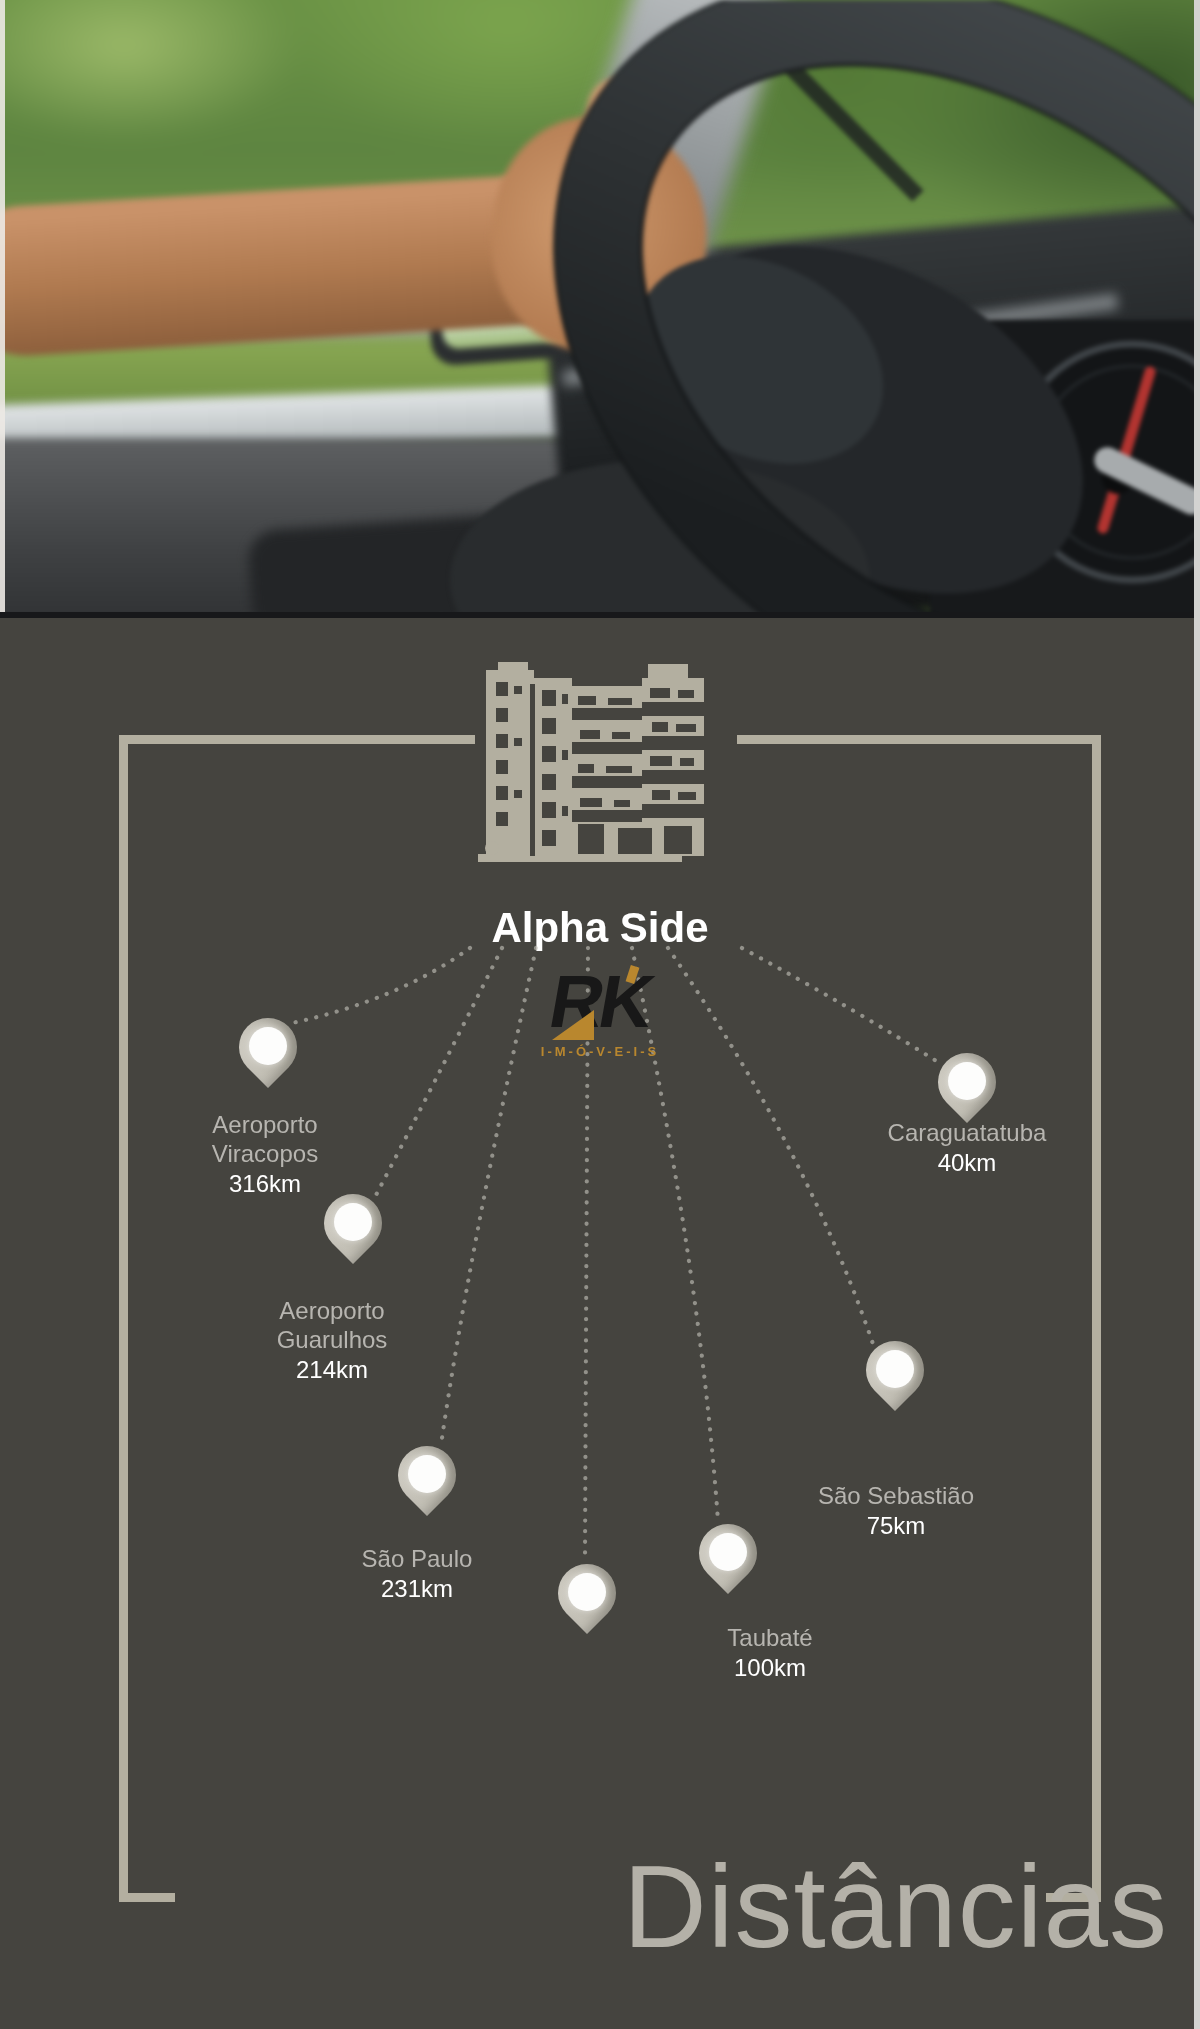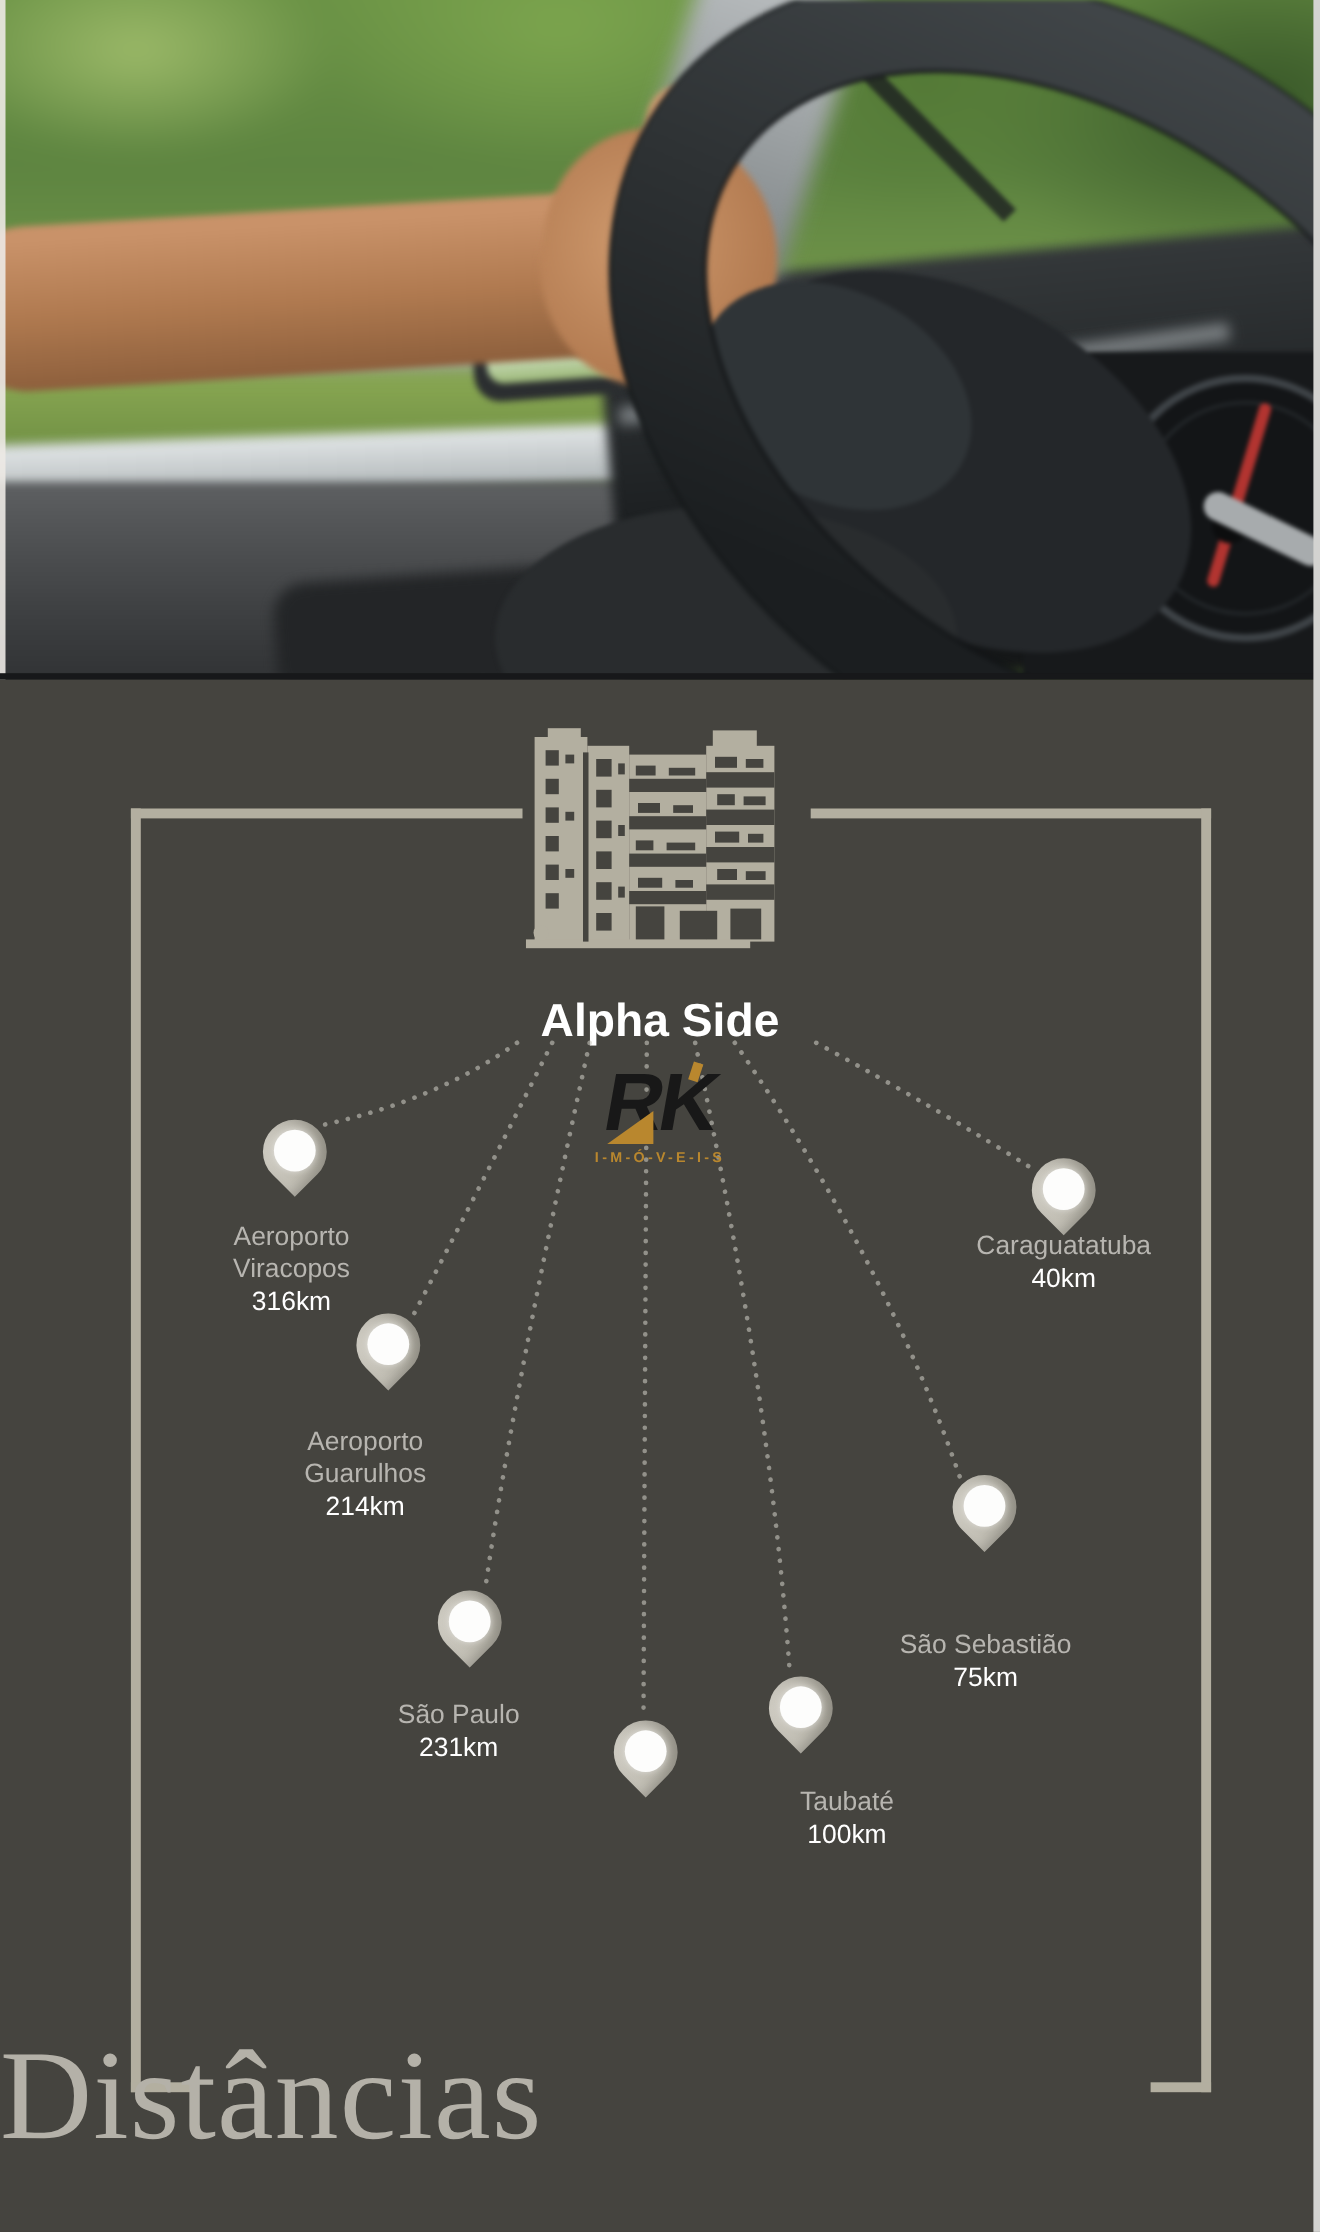--- a/index.html
+++ b/index.html
@@ -90,22 +90,22 @@
 
   
   .lbl{position:absolute;width:260px;text-align:center;color:#b7b5b0;
     font-size:24px;line-height:29px;}
   .lbl .dist{display:block;color:#ffffff;font-weight:400;font-size:24px;margin-top:1px;}
   .lbl span{display:block;}
   .lbl1{left:135px;top:492px;} .lbl2{left:202px;top:678px;} .lbl3{left:287px;top:926px;}
   .lbl4{left:446px;top:1037px;} .lbl5{left:640px;top:1005px;} .lbl6{left:766px;top:823px;margin-top:40px;}
   .lbl7{left:837px;top:500px;}
 
-  .section-title{position:absolute;left:0;top:1222px;width:1168px;text-align:left;
-    color:#b4b1a8;font-size:116px;font-weight:300;letter-spacing:1px;font-family:Liberation Serif, serif;}
+  .section-title{position:absolute;left:0;top:1222px;width:1168px;text-align:right;
+    color:#b4b1a8;font-size:116px;font-weight:300;letter-spacing:1px;}
 
   .right-strip{position:absolute;right:0;top:0;width:6px;height:2029px;background:#d3d3d1;}
 </style>
 </head>
 <body>
 
 <div class="page">
 
   <div class="photo">
     <div class="ph-green-top"></div>

